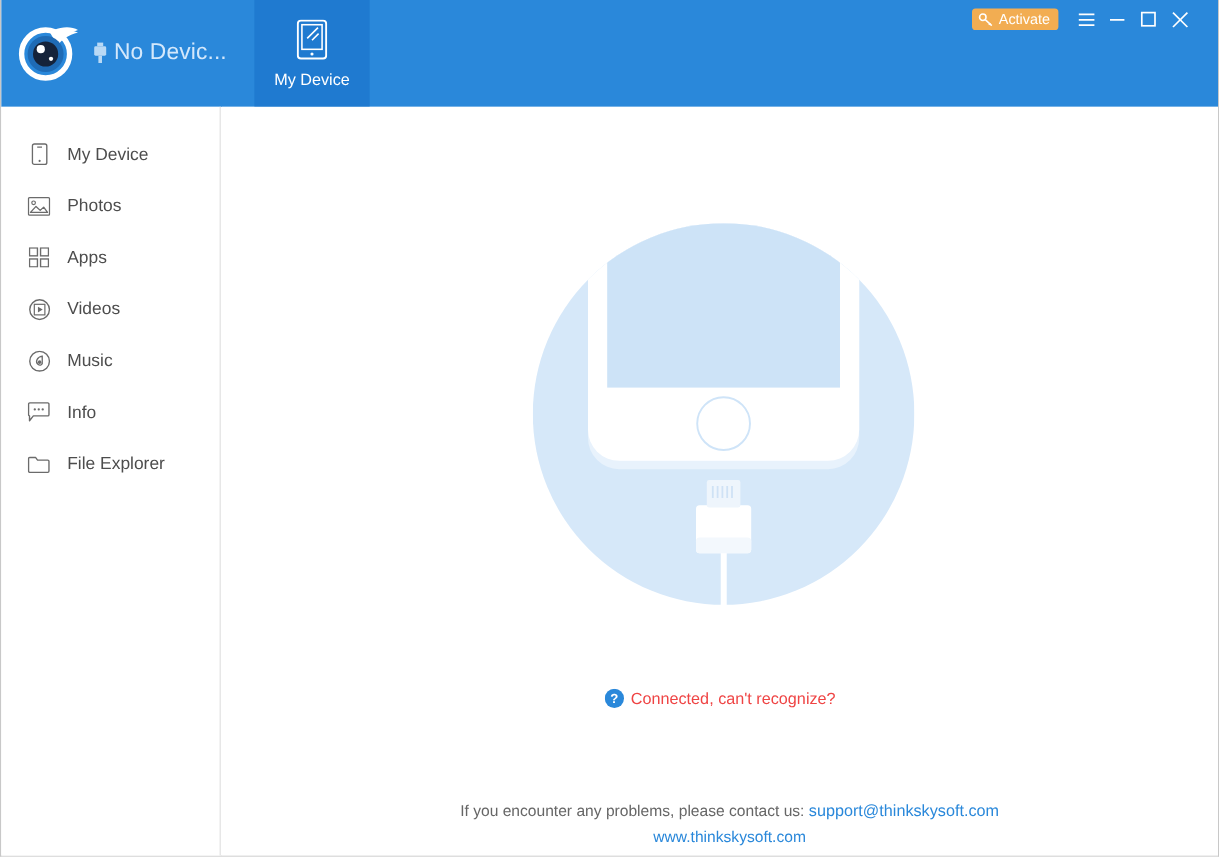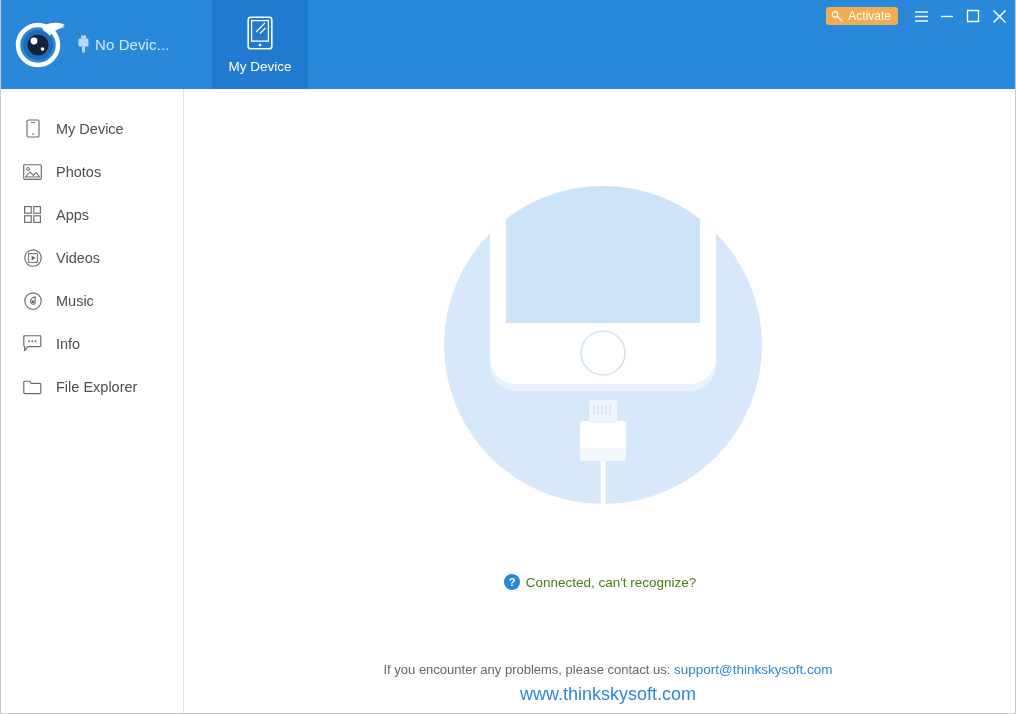--- a/index.html
+++ b/index.html
@@ -37,21 +37,21 @@
     flex: 0 0 auto;
   }
   .device-chip {
     display: flex; align-items: center;
     margin-left: 10px;
     gap: 5px;
   }
   .device-chip .plug-ico { flex: 0 0 auto; display: block; }
   .device-name {
     color: #d4e8fb;
-    font-size: 15px;
+    font-size: 19px;
     letter-spacing: .1px;
     white-space: nowrap;
   }
 
   
   .tabs {
     position: absolute; left: 211px; top: 0;
     display: flex; height: 89px;
   }
   .tab {
@@ -66,21 +66,21 @@
   .tab .tab-ico { height: 38px; display: flex; align-items: center; justify-content: center; }
   .tab .tab-label {
     font-size: 13.5px; margin-top: 7px; color: #ffffff;
     white-space: nowrap;
   }
 
   
   .winctl {
     position: absolute; right: 0; top: 0;
     height: 32px; display: flex; align-items: center;
-    padding-right: 5px;
+    padding-right: 21px;
   }
   .activate-btn {
     display: inline-flex; align-items: center; gap: 4px;
     background: #f2ad52;
     border-radius: 3px;
     height: 18px;
     padding: 0 7px 0 5px;
     color: #ffffff;
     font-size: 12px;
     cursor: pointer;
@@ -141,38 +141,38 @@
   .connect-title {
     font-size: 22.5px;
     color: #3d3d3d;
     white-space: nowrap;
   }
   .recog-link {
     display: inline-flex; align-items: center; gap: 6px;
     cursor: pointer;
   }
   .recog-link .rl-text {
-    color: #4d7c0f;
+    color: #ef4444;
     font-size: 13.5px;
     white-space: nowrap;
   }
 
   .footer {
     position: absolute; left: 16px; right: 0; bottom: 8px;
     text-align: center;
   }
   .footer .line1 {
     font-size: 13px; color: #666666;
     margin-bottom: 7px;
   }
   .footer .mail, .footer .site {
     color: #2a88da; cursor: pointer;
   }
   .footer .mail { font-size: 13.5px; }
-  .footer .line2 { font-size: 18px; }
+  .footer .line2 { font-size: 13px; }
 </style>
 </head>
 <body>
 
 <div class="window">
 
   <div class="header">
 
     <div class="brand">
       <div class="logo">

